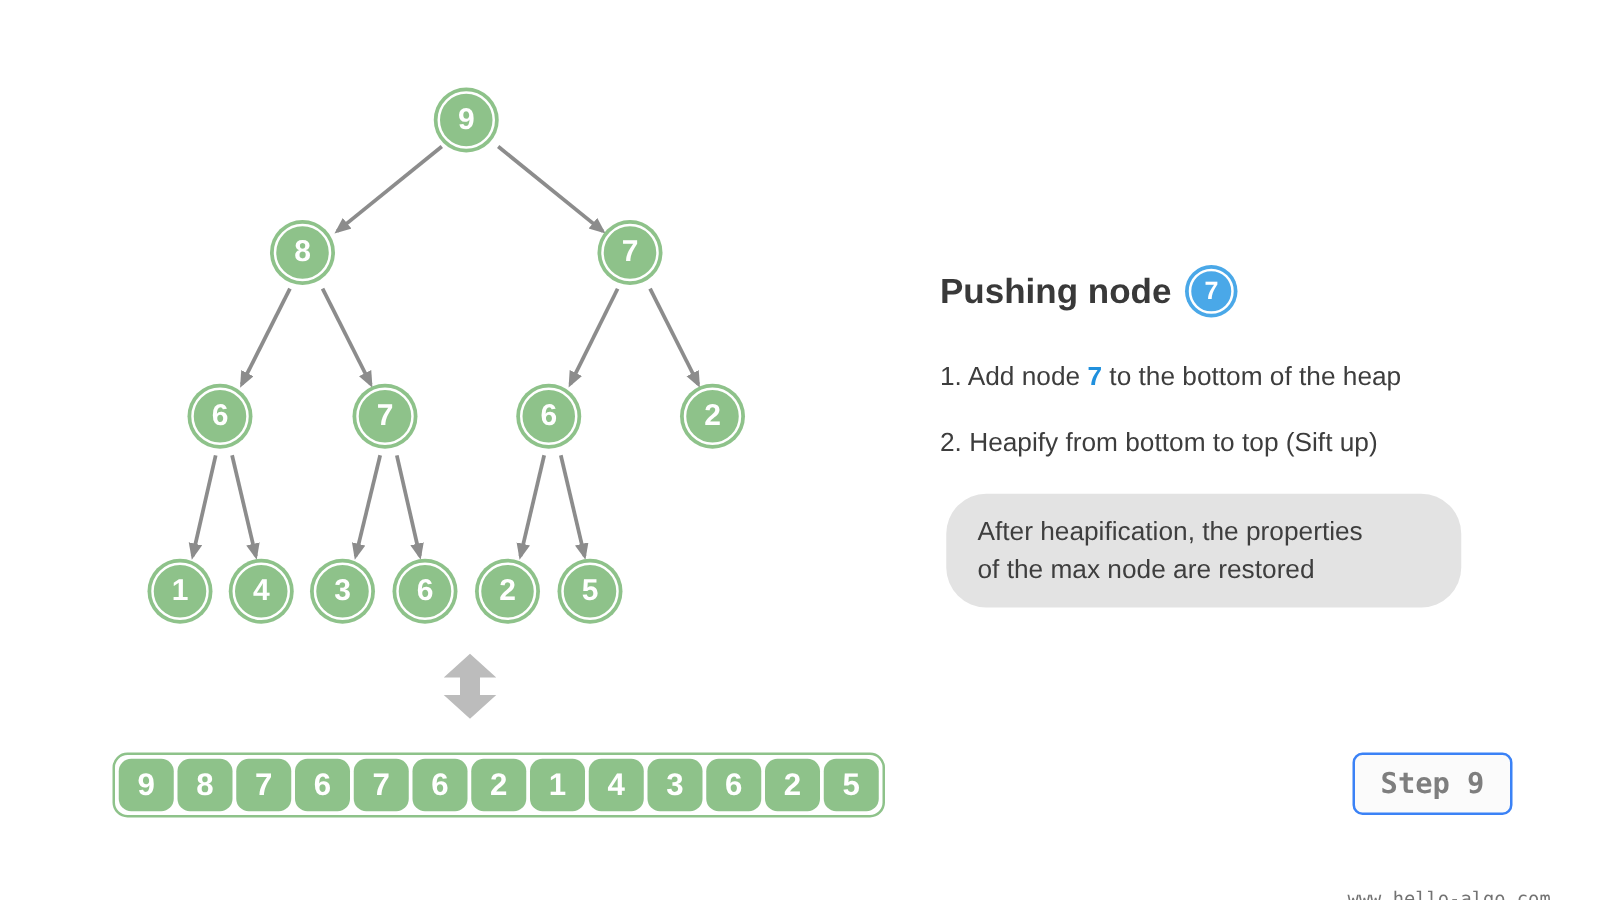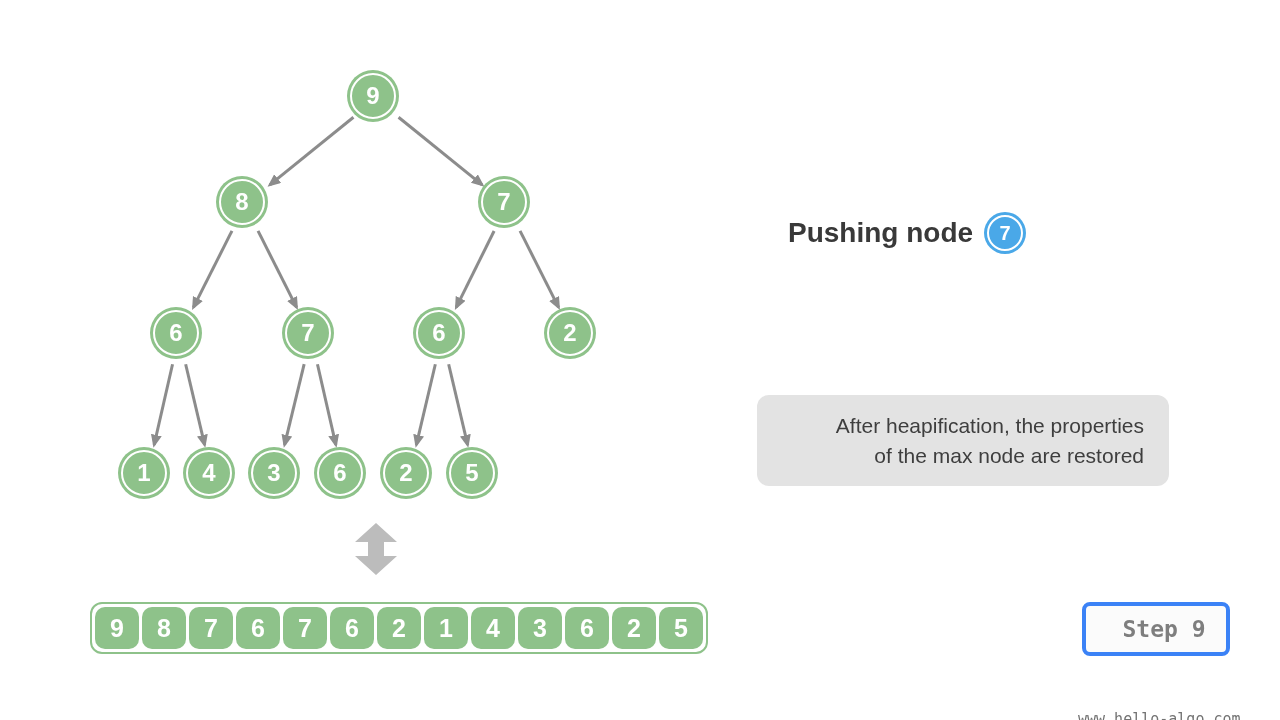--- a/index.html
+++ b/index.html
@@ -32,44 +32,44 @@
     background:#ffffff;display:flex;gap:3px;align-items:center;
   }
   .array-cell{
     width:44px;height:42px;border-radius:10px;background:var(--green);
     display:flex;align-items:center;justify-content:center;
     color:#ffffff;font-size:25px;font-weight:bold;
   }
 
   
   .heading{
-    position:absolute;left:788px;top:212px;height:42px;
+    position:absolute;left:752px;top:212px;height:42px;
     display:flex;align-items:center;gap:10px;
     font-size:28px;font-weight:bold;color:#393939;white-space:nowrap;
   }
   .blue-node{
     width:32px;height:32px;border-radius:50%;background:var(--blue);
     border:2px solid #ffffff;box-shadow:0 0 0 3px var(--blue);
     display:flex;align-items:center;justify-content:center;
     color:#ffffff;font-size:20px;font-weight:bold;margin:0 4px;
   }
   .instructions{position:absolute;left:752px;top:290px;font-size:21px;color:#3d3d3d;}
   .instructions .item{margin-bottom:29px;line-height:24px;white-space:nowrap;}
   .instructions .hl{color:var(--blue-text);font-weight:bold;}
   .note{
     position:absolute;left:757px;top:395px;width:362px;
-    padding:16px 25px 15px 25px;border-radius:12px;background:#e3e3e3;
-    font-size:21px;line-height:30px;color:#3e3e3e;text-align:right;
+    padding:16px 25px 15px 25px;border-radius:32px;background:#e3e3e3;
+    font-size:21px;line-height:30px;color:#3e3e3e;
   }
   .step-badge{
     position:absolute;left:1082px;top:602px;width:124px;height:46px;
-    border:4px solid #3b82f6;border-radius:8px;background:#fbfbfb;
+    border:2px solid #3b82f6;border-radius:8px;background:#fbfbfb;
     display:flex;align-items:center;justify-content:center;
     font-family:"DejaVu Sans Mono", monospace;font-weight:bold;
-    font-size:23px;color:#7e7e7e;padding-left:16px;
+    font-size:23px;color:#7e7e7e;
   }
   .watermark{
     position:absolute;left:1078px;top:676px;
     font-family:"DejaVu Sans Mono", monospace;font-size:15px;color:#737373;margin-top:34px;
   }
 </style>
 </head>
 <body>
 
 <div class="stage">
@@ -130,20 +130,22 @@
     </div>
 
   <div class="heading">
     <span>Pushing node</span>
     <span class="blue-node">
       <span>7</span>
     </span>
   </div>
 
   <div class="instructions" id="instructions">
+      <div class="item"><span>1. Add node </span><span class="hl">7</span><span> to the bottom of the heap</span></div>
+      <div class="item"><span>2. Heapify from bottom to top (Sift up)</span></div>
     </div>
 
   <div class="note" style="background: rgb(227, 227, 227);">
     <div>After heapification, the properties</div>
     <div>of the max node are restored</div>
   </div>
 
   <div class="step-badge">Step 9</div>
 
   <div class="watermark">www.hello-algo.com</div>

